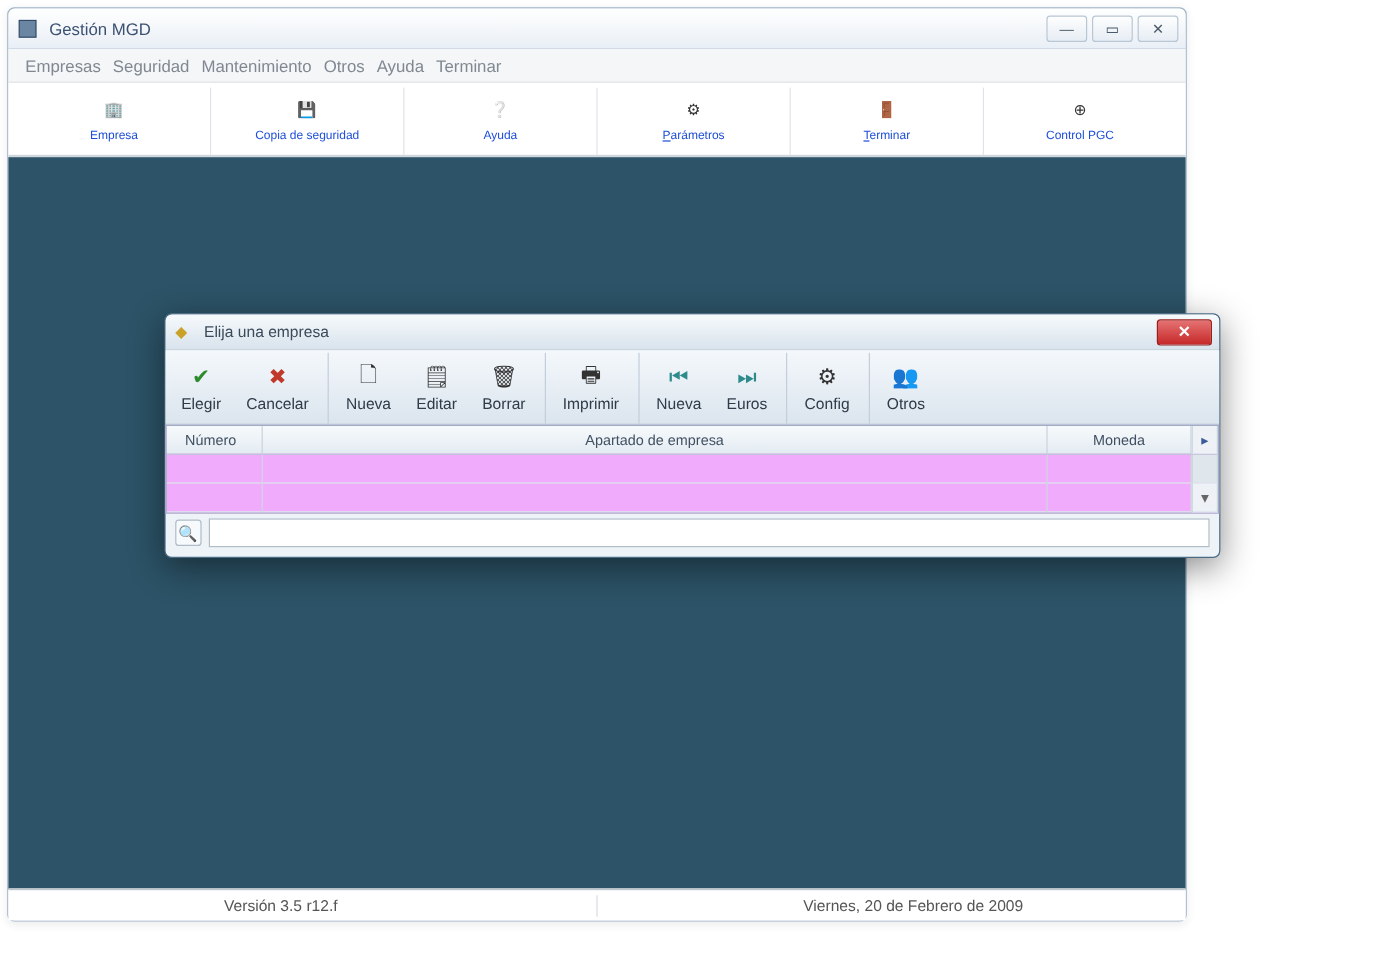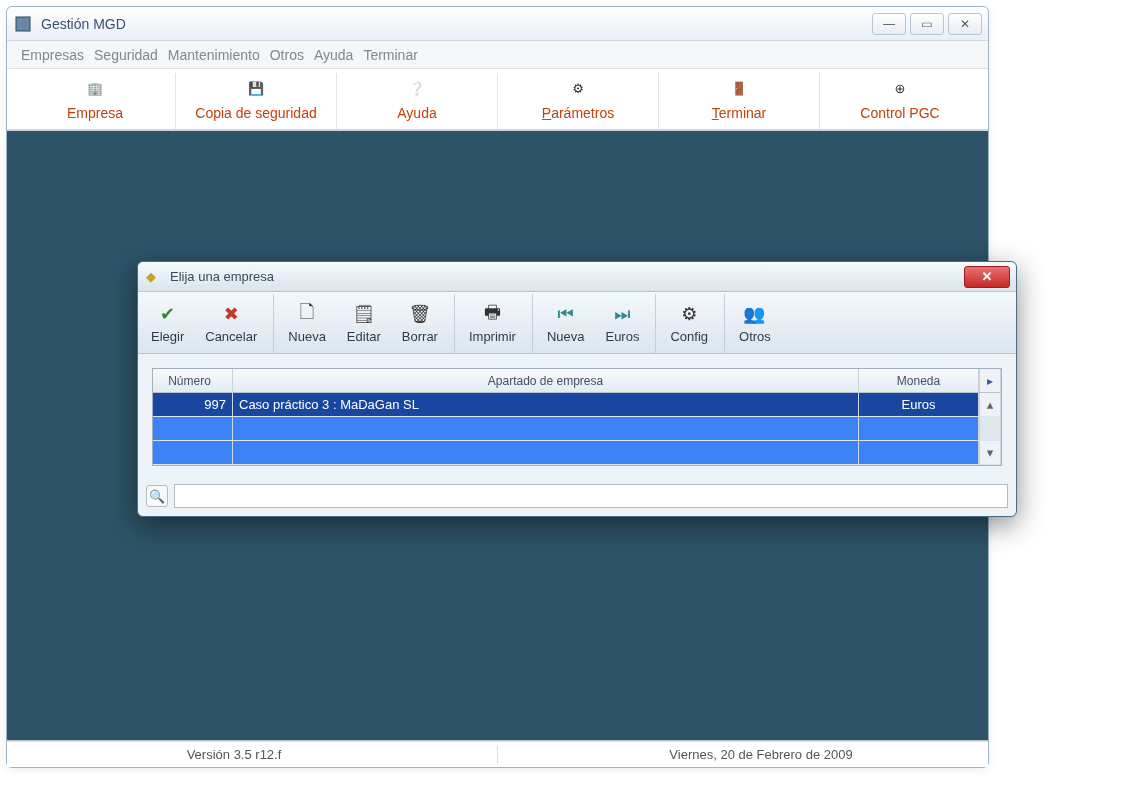--- a/index.html
+++ b/index.html
@@ -74,21 +74,21 @@
   }
   .toolbar .tool {
     flex: 1;
     display: flex; flex-direction: column; align-items: center; justify-content: center;
     border-left: 1px solid #e0e4e8;
     cursor: pointer;
     padding: 0 4px;
   }
   .toolbar .tool:first-child { border-left: none; }
   .toolbar .tool .ticon { height: 22px; }
-  .toolbar .tool .tlabel { margin-top: 2px; color:#c2410c; font-size: 14px; }
+  .toolbar .tool .tlabel { margin-top: 2px; color:#1d4ed8; font-size: 10px; }
 
   .workspace {
     height: 610px;
     background: #2c5367;
     position: relative;
     border-bottom: 1px solid #b8c0c7;
   }
 
   .statusbar {
     height: 26px;
@@ -145,23 +145,23 @@
   .dtool {
     display:flex;flex-direction:column;align-items:center;justify-content:center;
     padding: 0 10px; cursor:pointer;
     border-left: 1px solid rgba(0,0,0,0);
   }
   .dtool.group-start { border-left: 1px solid #c2ceda; margin-left:6px; padding-left:14px; }
   .dtool .ic { height:22px; display:flex;align-items:center;justify-content:center; font-size:18px; }
   .dtool .lb { margin-top:4px; font-size:13px; color:#2e3b48; }
 
   .grid {
-    margin: 14px;
+    margin: 0;
     border: 1px solid #9fb0c2;
-    background: #3b82f6;
+    background: #f0abfc;
   }
   .grid .ghead, .grid .grow {
     display:flex; align-items:stretch; height:24px;
   }
   .grid .ghead { background: linear-gradient(#f7fafc,#e3ebf2); border-bottom:1px solid #b8c5d1; font-size:12px; }
   .grid .ghead > div { border-right:1px solid #c9d3dd; display:flex;align-items:center;justify-content:center; color:#405062; }
   .grid .grow > div { border-right:1px solid #cdd7e0; border-bottom:1px solid #dde4eb; display:flex;align-items:center; padding:0 6px; font-size:13px; }
   .col-num { width: 80px; justify-content:flex-end; padding-right:6px; }
   .col-name { flex:1; }
   .col-cur { width: 120px; justify-content:center; }
@@ -287,26 +287,20 @@
         </div>
       </div>
 
       <div class="grid">
         <div class="ghead">
           <div class="col-num">Número</div>
           <div class="col-name">Apartado de empresa</div>
           <div class="col-cur">Moneda</div>
           <div class="col-sb" style="color:#3a5a9a;display:flex;align-items:center;justify-content:center;">▸</div>
         </div>
-        <div class="grow selected">
-          <div class="col-num" style="justify-content:flex-end;">997</div>
-          <div class="col-name">Caso práctico 3 : MaDaGan SL</div>
-          <div class="col-cur">Euros</div>
-          <div class="col-sb" style="background:#eef2f6;color:#666;border-left:1px solid #c9d3dd;display:flex;align-items:center;justify-content:center;">▴</div>
-        </div>
         <div class="grow">
           <div class="col-num"></div>
             <div class="col-name"></div>
             <div class="col-cur"></div>
           <div class="col-sb" style="background:#dfe6ec;border-left:1px solid #c9d3dd;"></div>
         </div>
         <div class="grow">
           <div class="col-num"></div>
             <div class="col-name"></div>
             <div class="col-cur"></div>

